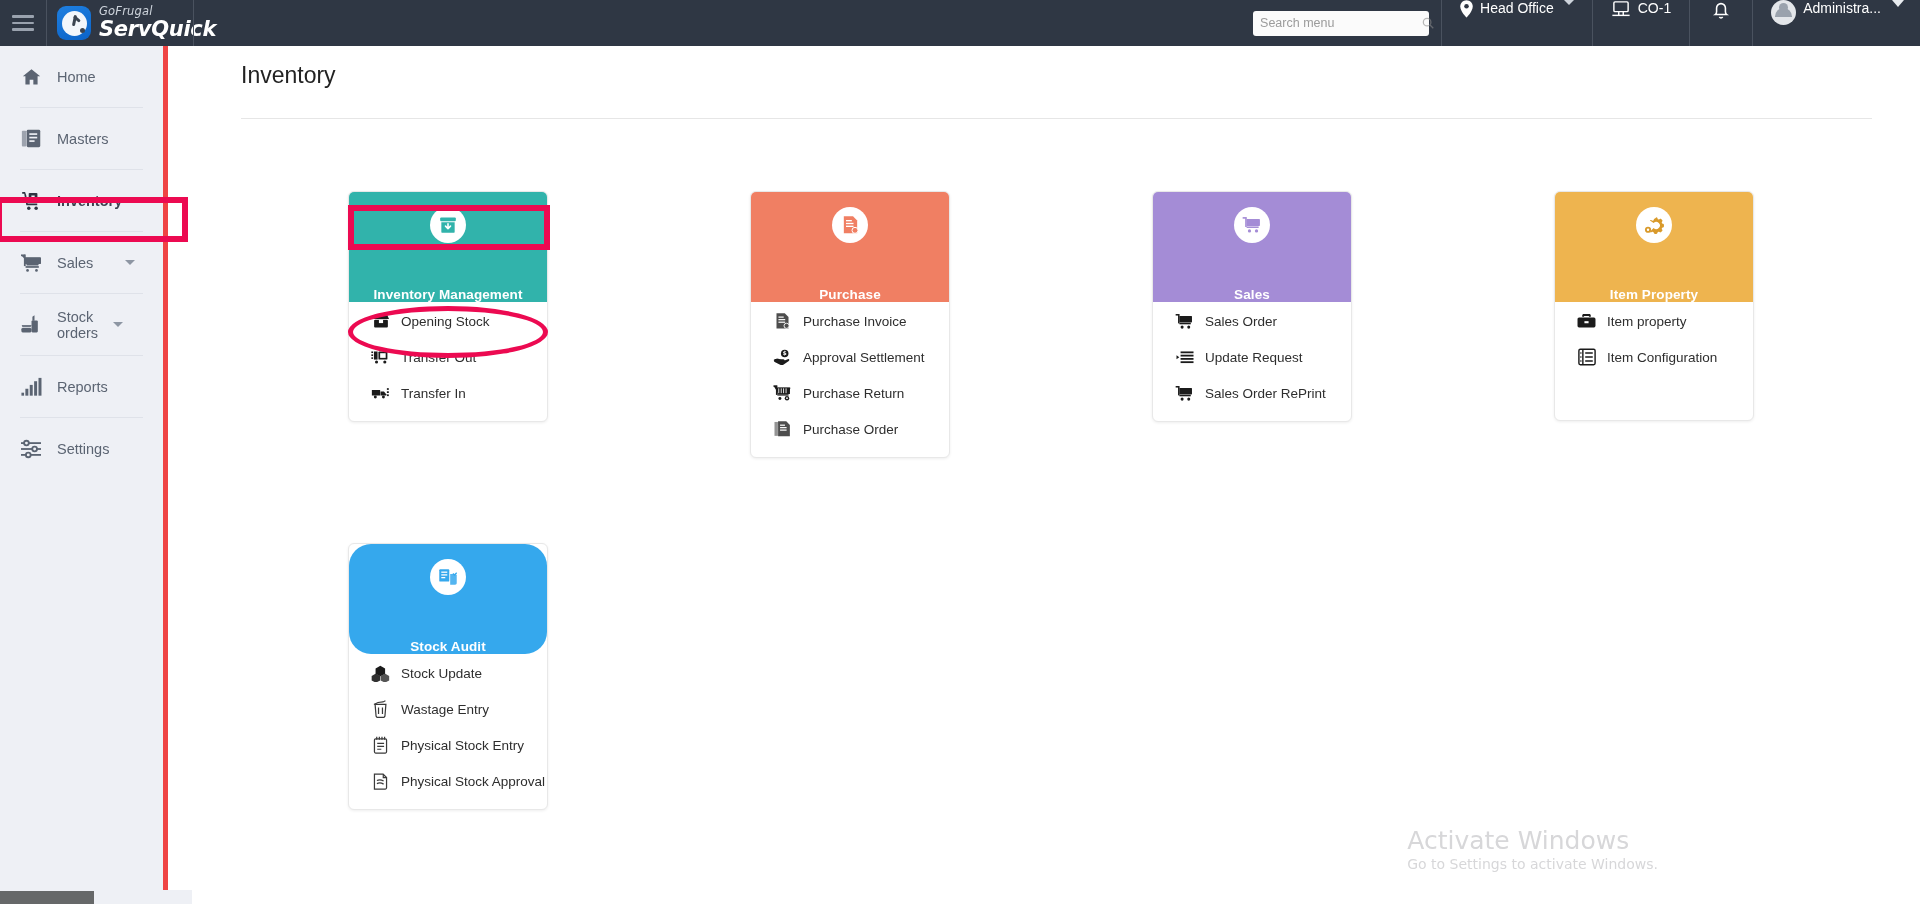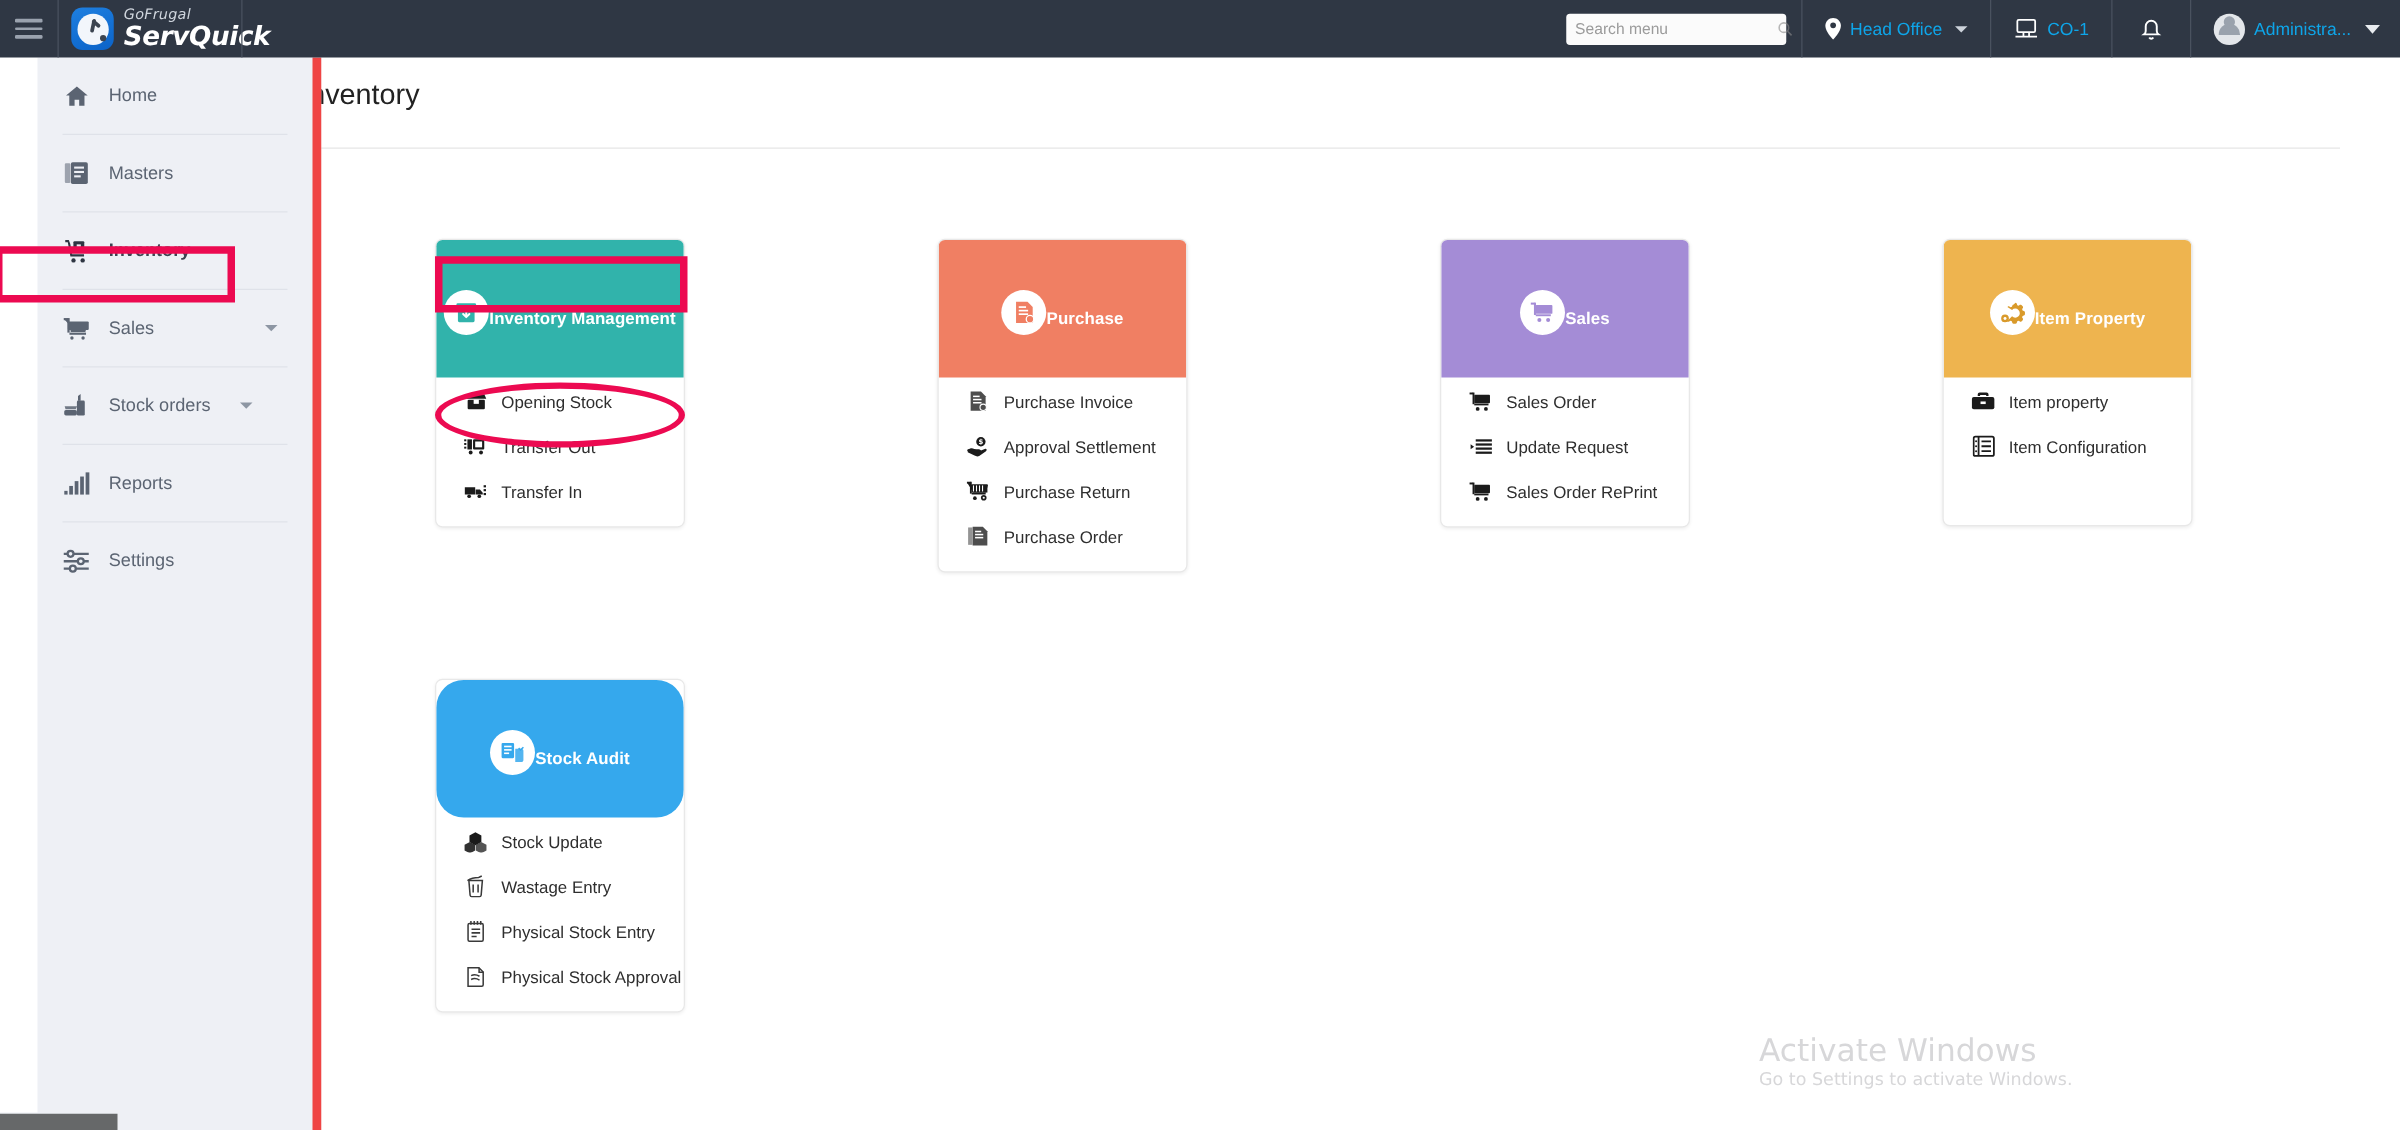--- a/index.html
+++ b/index.html
@@ -64,22 +64,22 @@
     border-radius: 3px; display: flex; align-items: center;
     padding: 0 7px; margin-right: 12px;
   }
   .tb-search input {
     border: 0; outline: 0; background: transparent; flex: 1 1 auto;
     font-size: 12.5px; color: #4c1d95; font-family: "Liberation Sans", sans-serif;
   }
   .tb-search input::placeholder { color: #9b9b9b; }
   .ico-search { width:14px;height:14px; flex:0 0 auto; opacity:.6;}
   .tb-cell {
-    display: flex; align-items: center; gap: 7px;
-    padding: 0 18px; color: #0ea5e9; font-size: 14px; cursor: pointer;
+    display: flex; gap: 7px;
+    padding: 0 18px; color: #ffffff; font-size: 14px; cursor: pointer;
     white-space: nowrap;
   }
   .caret {
     width:0;height:0;border-left:5px solid transparent;border-right:5px solid transparent;
     border-top:5px solid #cdd3db; margin-left:3px;
   }
   .caret-bold {
     width:0;height:0;border-left:6px solid transparent;border-right:6px solid transparent;
     border-top:7px solid #e8ebef; margin-left:4px;
   }
@@ -87,24 +87,23 @@
     width: 25px;height:25px;border-radius:50%;background:#e3e6ea;
     display:flex;align-items:flex-end;justify-content:center;overflow:hidden;flex:0 0 auto;
   }
   .avatar .head{width:9px;height:9px;border-radius:50%;background:#9aa2ad;position:absolute;margin-bottom:11px;}
   .avatar .body{width:17px;height:9px;border-radius:9px 9px 0 0;background:#9aa2ad;}
   .avatar-wrap{position:relative;display:flex;align-items:center;justify-content:center;}
 
   
   .sidebar {
     position: absolute; top: 46px; left: 0;
-    width: 227px; height: 858px; background: #eef0f5;
-    border-right: 7px solid #ef4444;
+    width: 168px; height: 858px; background: #eef0f5;
+    border-right: 5px solid #ef4444;
     z-index: 20;
-    margin-left: 30px;
   }
   .side-item {
     position: relative;
     height: 61px; display: flex; align-items: center;
     padding-left: 20px; gap: 15px; cursor: pointer;
     color: #5b6472; font-size: 14.5px;
   }
   .side-item .si-ico { width: 22px; height:22px; flex:0 0 auto; display:flex;align-items:center;justify-content:center;}
   .side-item .si-lbl { flex: 1 1 auto; }
   .side-item .si-chev {
@@ -140,21 +139,21 @@
   .cards { position: absolute; left: 0; top: 0; width: 1728px; height: 858px; }
 
   .card {
     position: absolute; width: 200px;
     background: #fff; border: 1px solid #e8e8e8;
     border-radius: 6px; box-shadow: 0 1px 3px rgba(0,0,0,.07);
     overflow: hidden;
   }
   .card-head {
     height: 110px; position: relative;
-    display: flex; flex-direction: row; align-items: center; justify-content: center;
+    display: flex; flex-direction: column; align-items: center; justify-content: space-between;
     padding-top: 15px;
   }
   .card-head .bubble {
     width: 36px;height:36px;border-radius:50%;background:#fff;
     display:flex;align-items:center;justify-content:center; margin-bottom: 9px;
   }
   .card-head .ch-title {
     color: #fff; font-size: 13.5px; font-weight: 700; letter-spacing: .1px;
   }
   .card-body { padding: 1px 0 10px 0; min-height: 118px; }

